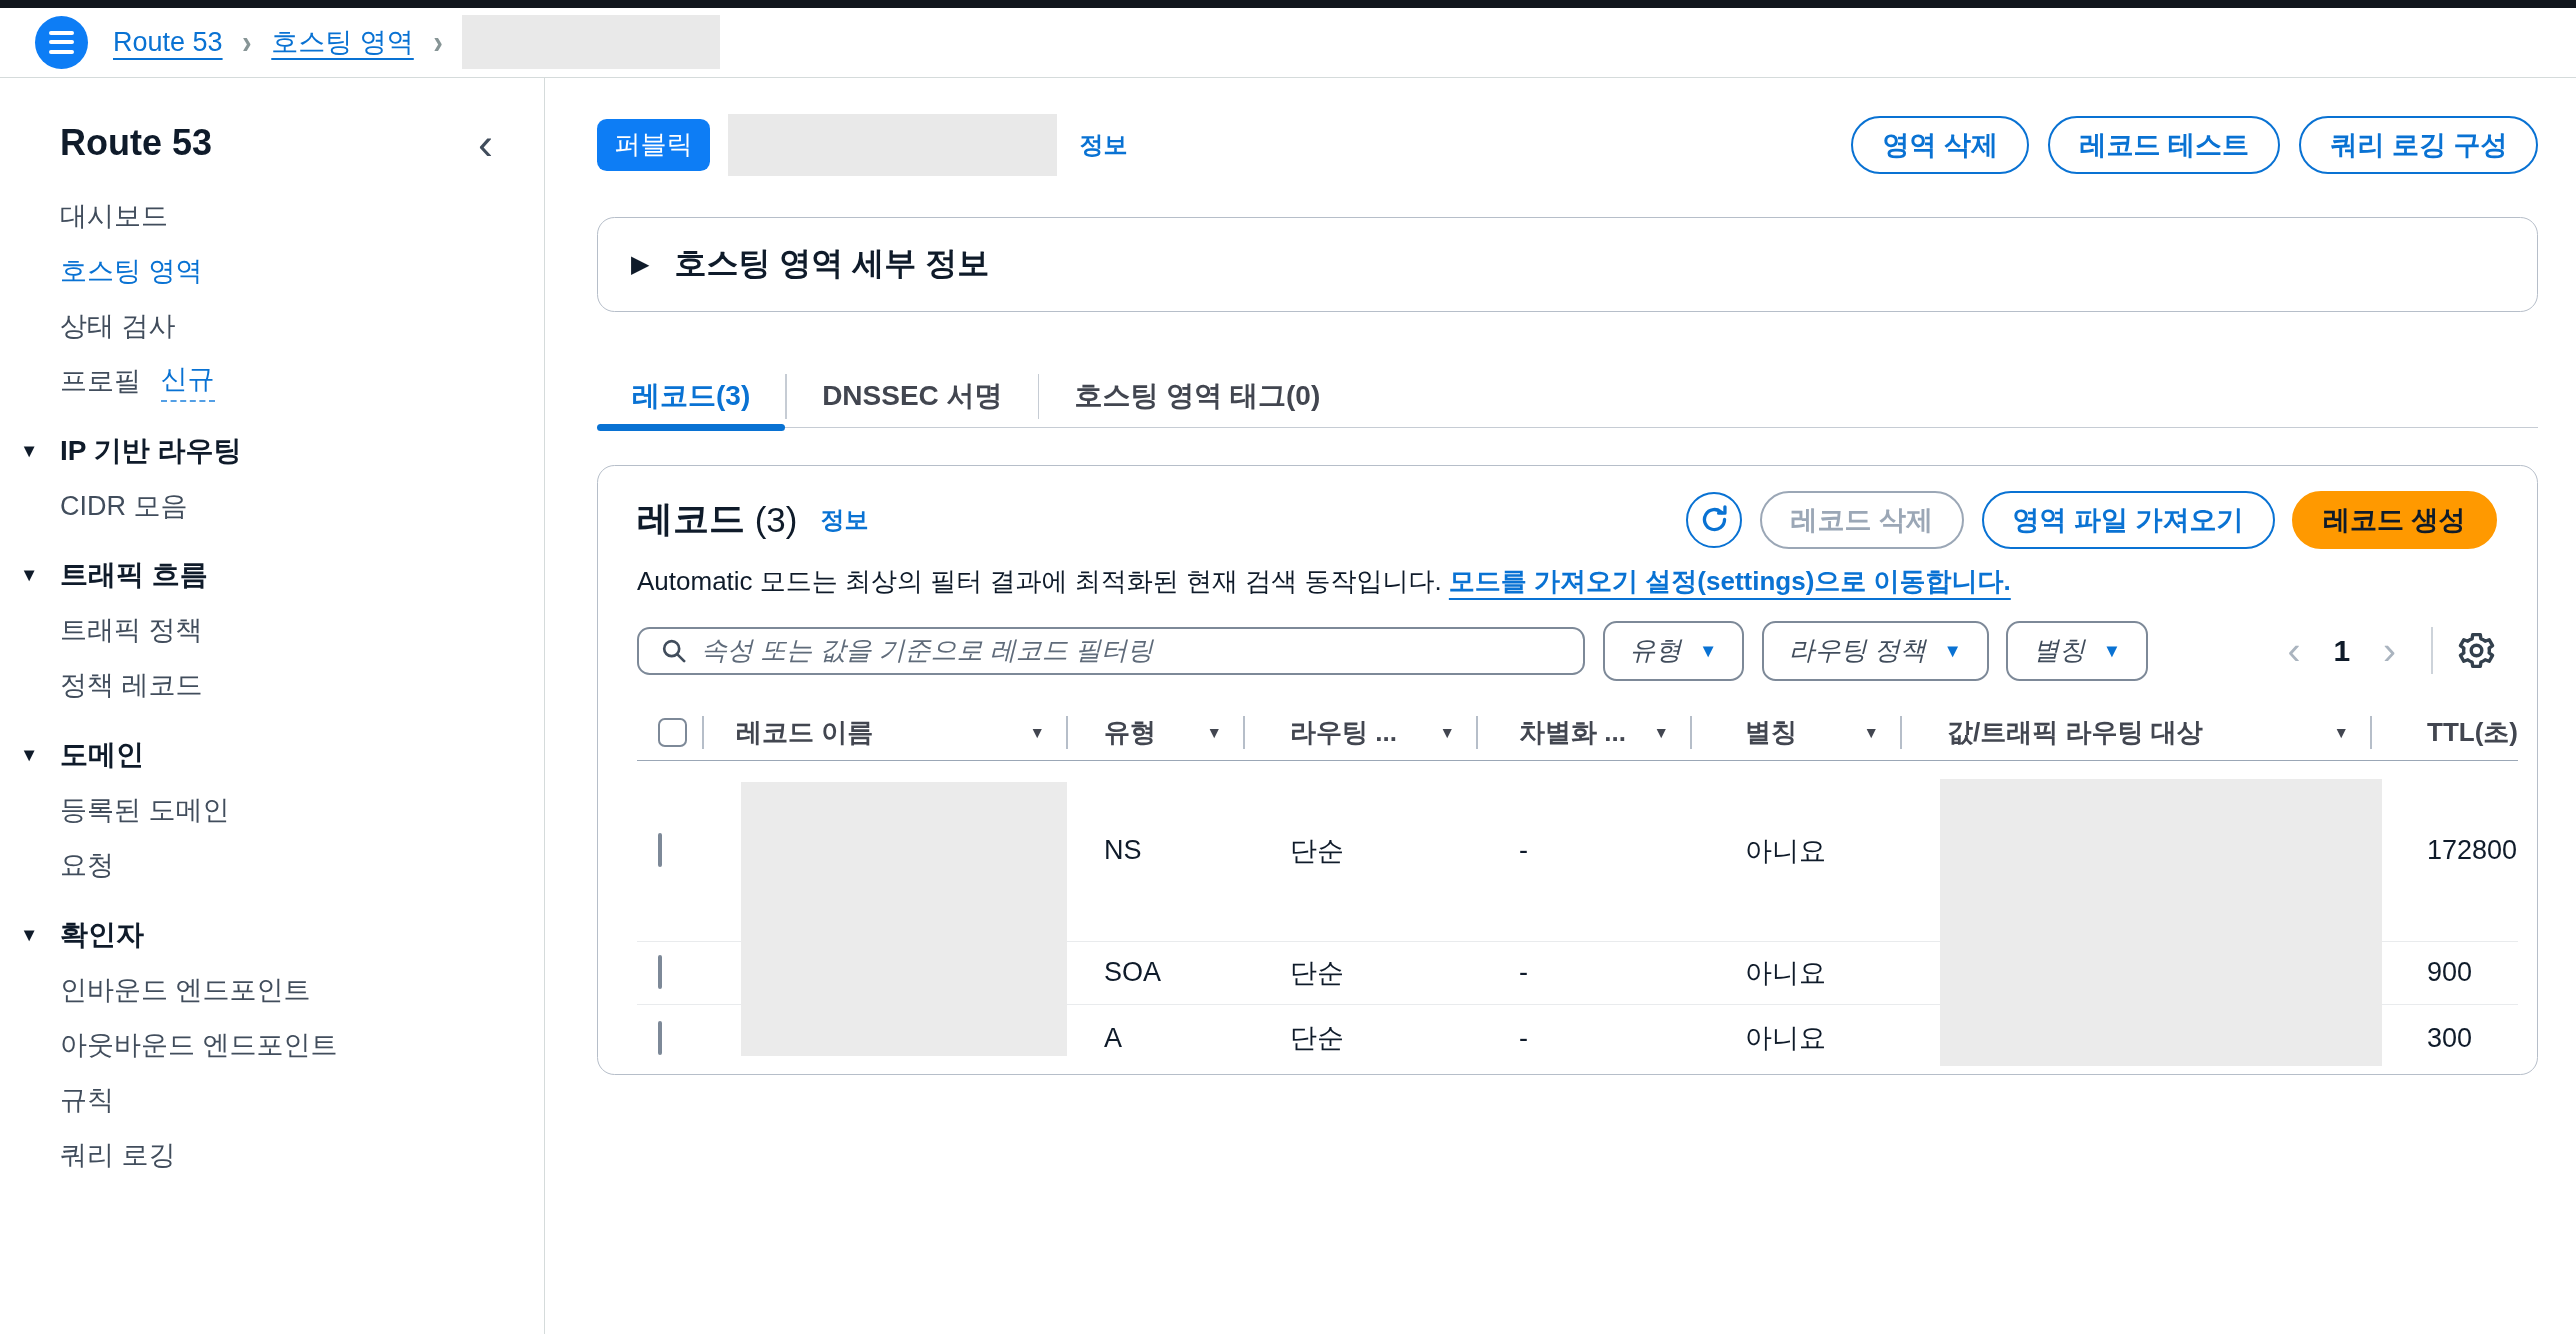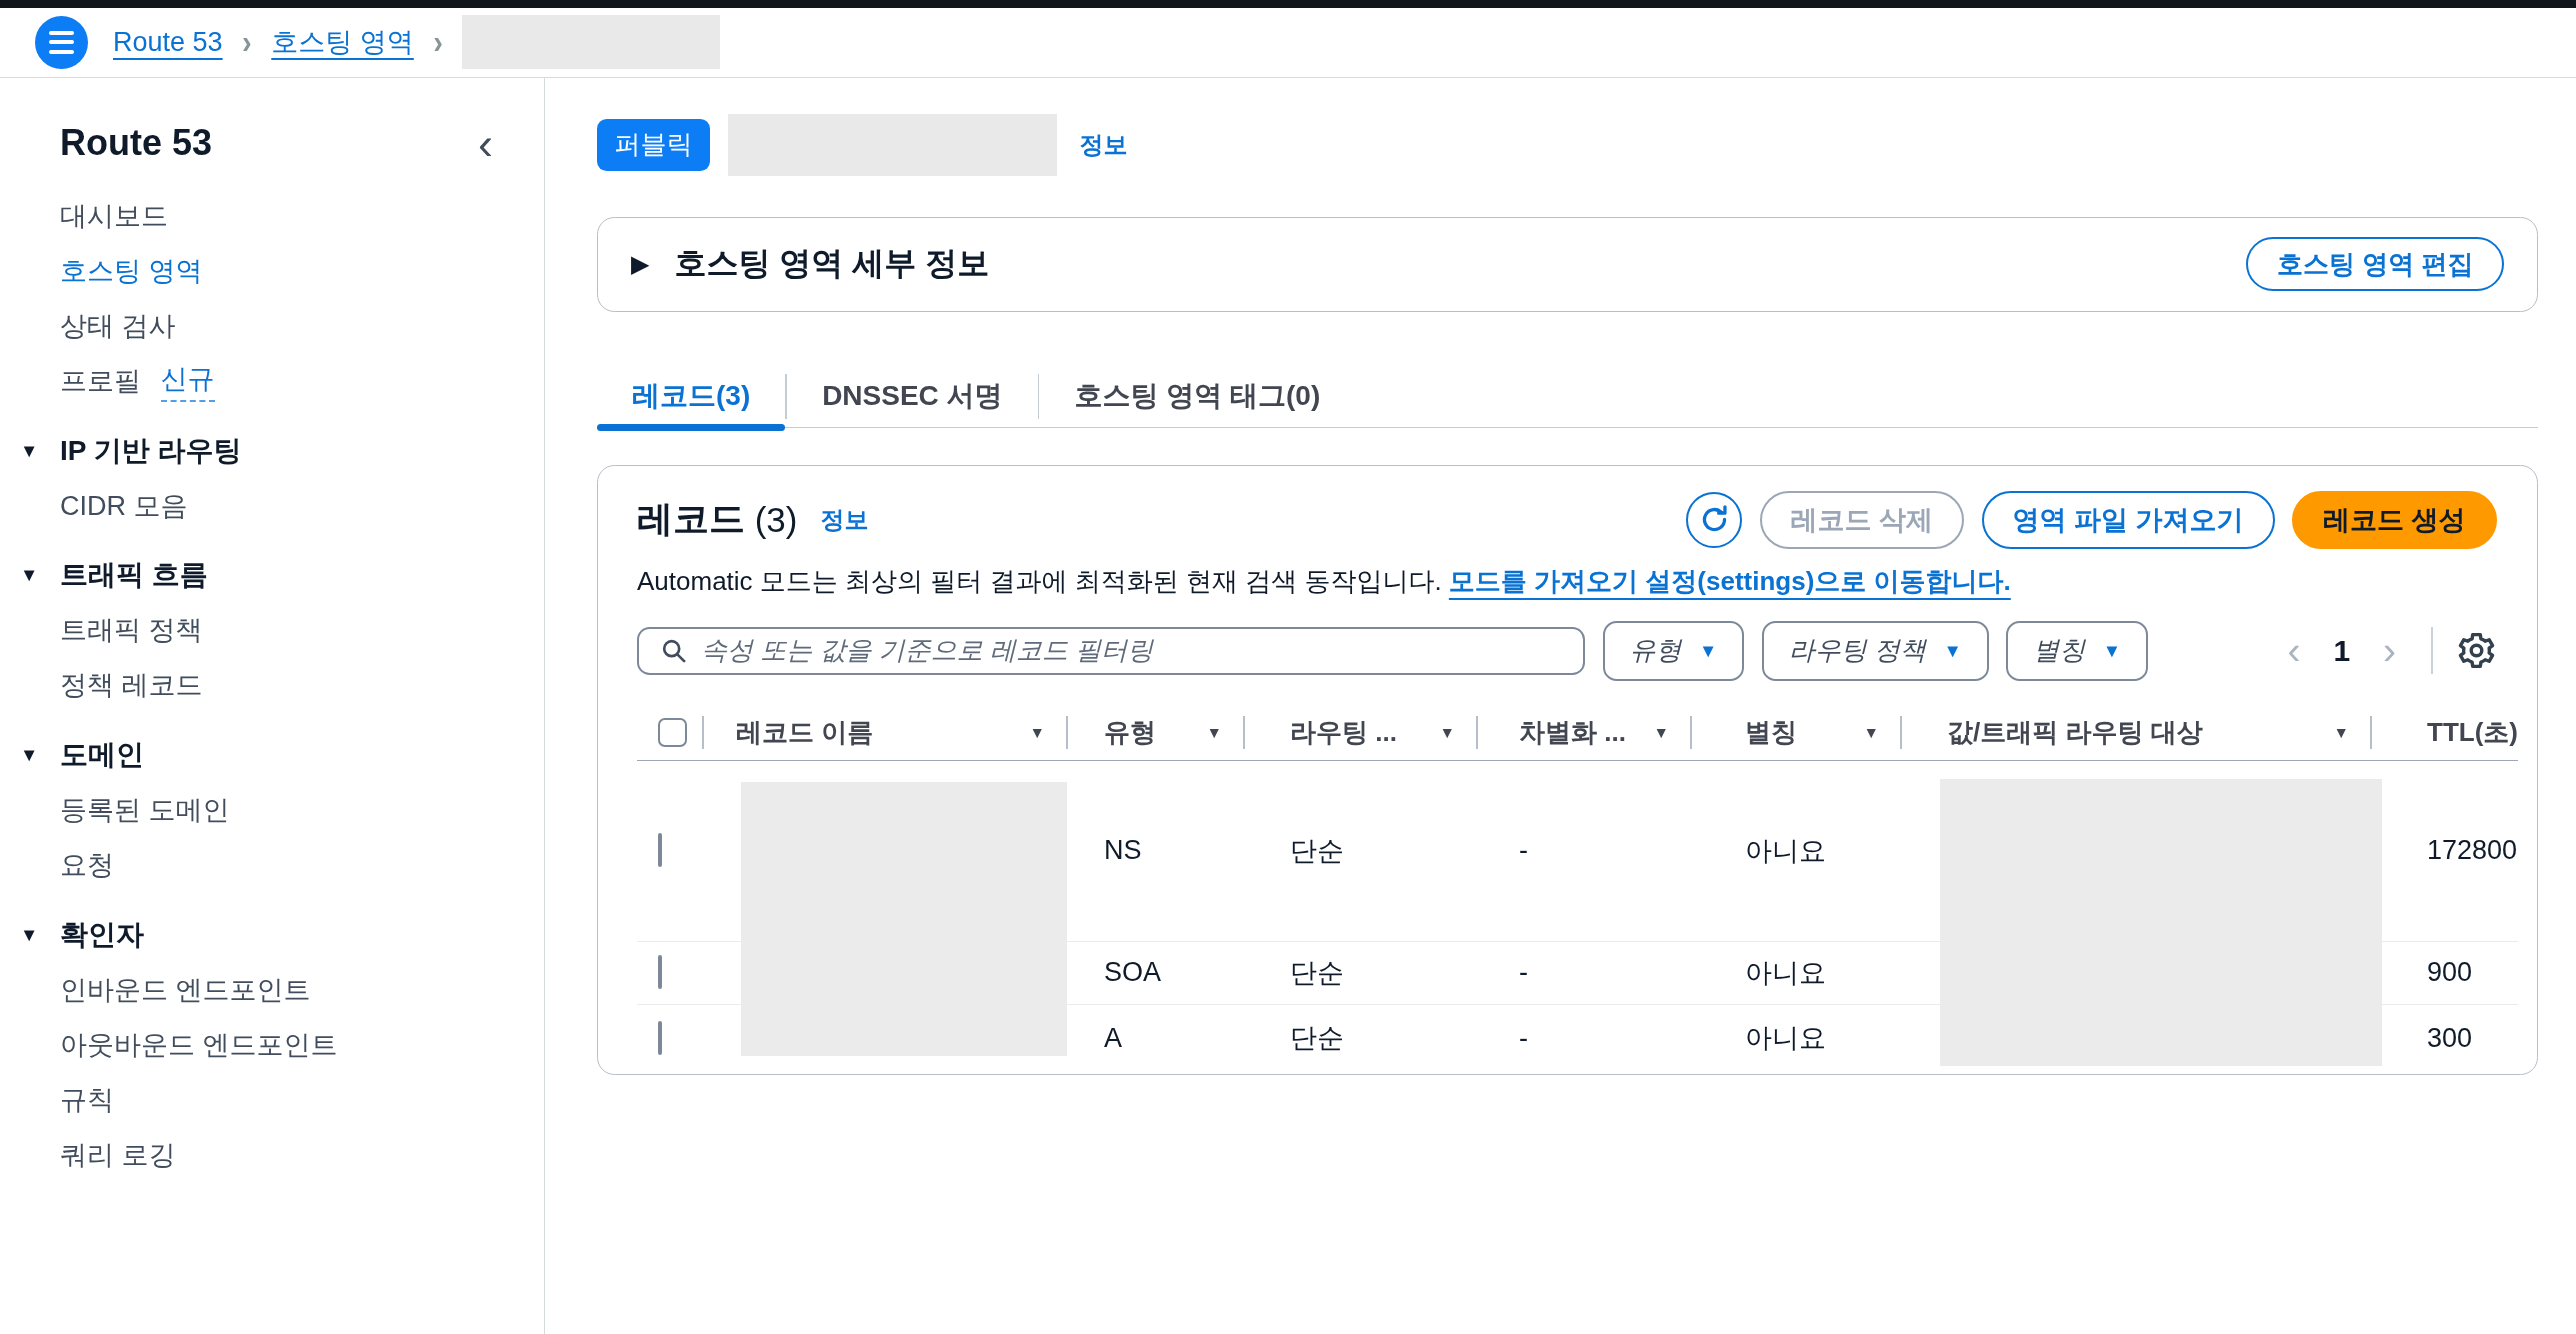--- a/index.html
+++ b/index.html
@@ -176,26 +176,30 @@
       <div class="side-item">쿼리 로깅</div>
     </nav>
   </aside>
 
   <main class="main">
 
     <div class="zone-header">
       <span class="pub-badge">퍼블릭</span>
       <div class="title-redact"></div>
       <span class="info-link">정보</span>
+      <div class="zone-actions">
+        <button class="btn">영역 삭제</button>
+        <button class="btn">레코드 테스트</button>
+        <button class="btn">쿼리 로깅 구성</button>
+      </div>
     </div>
 
     <div class="details-card">
       <span class="expand-caret">▶</span>
       <span class="details-title">호스팅 영역 세부 정보</span>
-      <button class="btn small">호스팅 영역 편집</button>
     </div>
 
     <div class="tabs">
       <div class="tab active">레코드(3)</div>
       <div class="tab-sep"></div>
       <div class="tab">DNSSEC 서명</div>
       <div class="tab-sep"></div>
       <div class="tab">호스팅 영역 태그(0)</div>
     </div>
 

